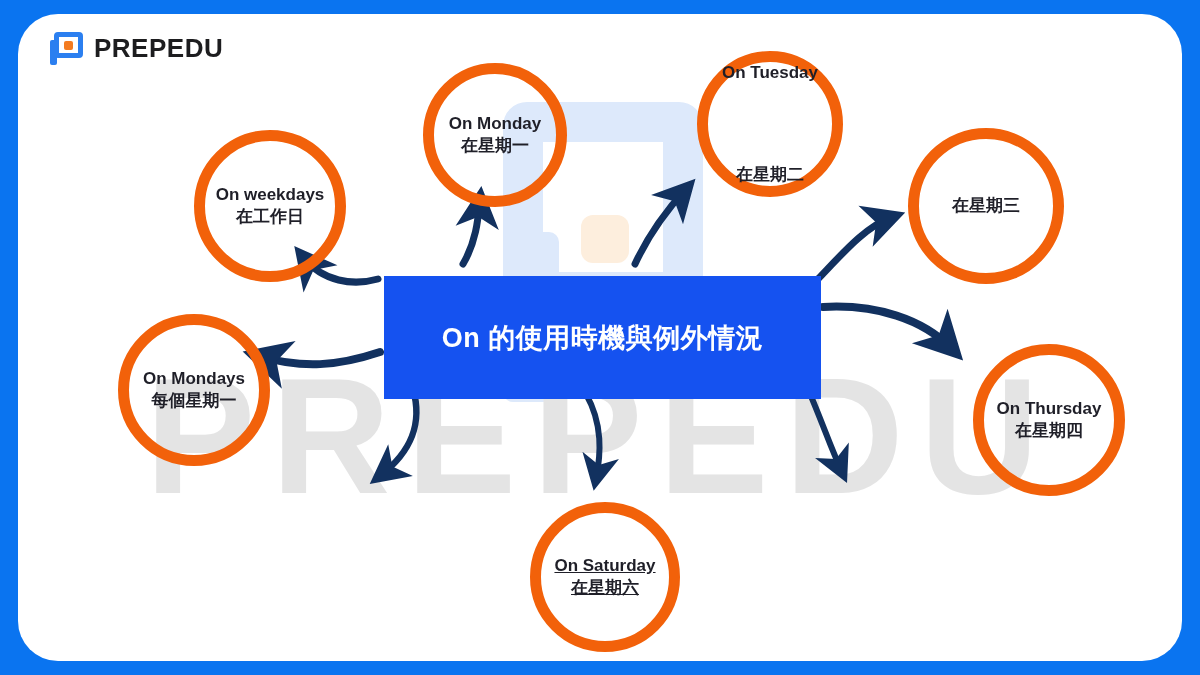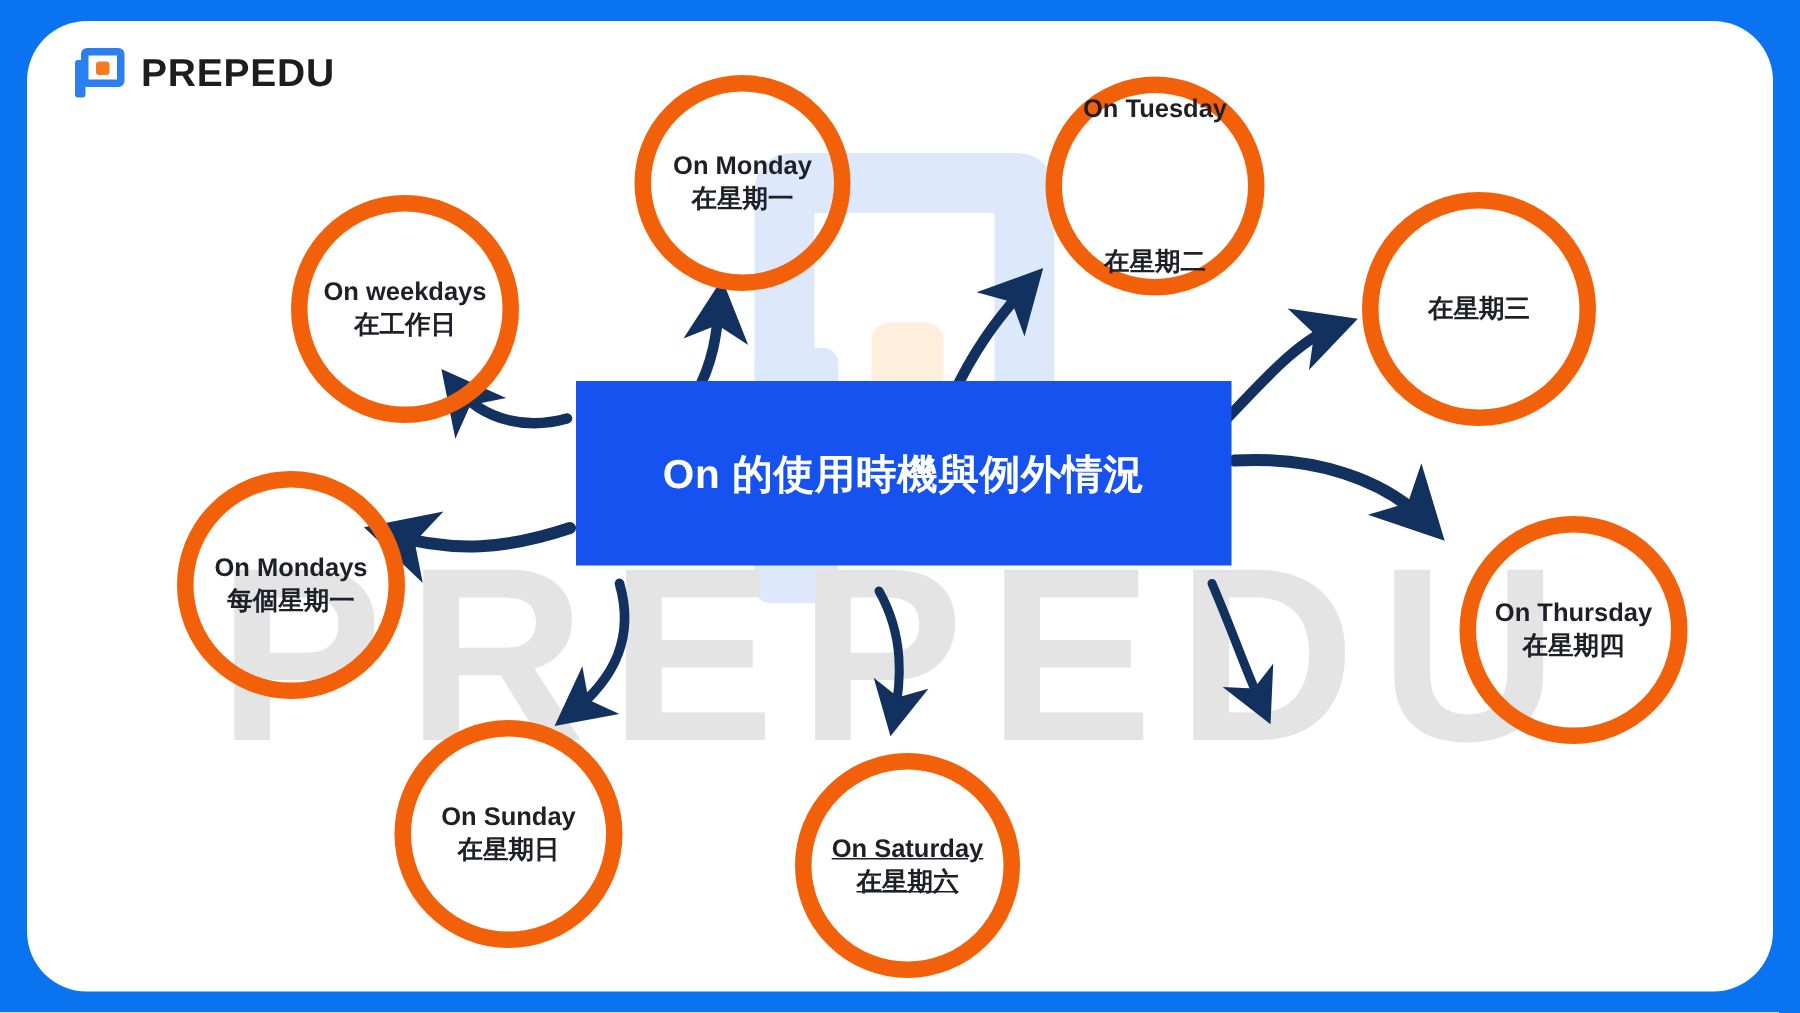--- a/index.html
+++ b/index.html
@@ -132,21 +132,21 @@
     top: 0;
     width: 1164px;
     height: 647px;
     pointer-events: none;
   }
 
   
   .center-node {
     position: absolute;
     left: 366px;
-    top: 240px;
+    top: 262px;
     width: 437px;
     height: 123px;
     background: #1552f0;
     display: flex;
     align-items: center;
     justify-content: center;
   }
   .center-node .title {
     color: #ffffff;
     font-size: 27px;
@@ -231,21 +231,21 @@
 
     <div class="center-node">
       <div class="title">On 的使用時機與例外情況</div>
     </div>
 
     <div class="bubble" style="left:176px;top:116px;width:152px;height:152px;">
       <div class="en">On weekdays</div>
       <div class="zh">在工作日</div>
     </div>
 
-    <div class="bubble" style="left:405px;top:36px;width:144px;height:144px;">
+    <div class="bubble" style="left:405px;top:49px;width:144px;height:144px;">
       <div class="en">On Monday</div>
       <div class="zh">在星期一</div>
     </div>
 
     <div class="bubble" style="left:679px;top:37px;width:146px;height:146px;justify-content:space-between;">
       <div class="en">On Tuesday</div>
       <div class="zh">在星期二</div>
     </div>
 
     <div class="bubble" style="left:890px;top:114px;width:156px;height:156px;">
@@ -256,24 +256,20 @@
       <div class="en">On Thursday</div>
       <div class="zh">在星期四</div>
     </div>
 
 
     <div class="bubble" style="left:512px;top:488px;width:150px;height:150px;text-decoration:underline;">
       <div class="en">On Saturday</div>
       <div class="zh">在星期六</div>
     </div>
 
-    <div class="bubble" style="left:245px;top:466px;width:152px;height:152px;">
-      <div class="en">On Sunday</div>
-      <div class="zh">在星期日</div>
-    </div>
 
     <div class="bubble" style="left:100px;top:300px;width:152px;height:152px;">
       <div class="en">On Mondays</div>
       <div class="zh">每個星期一</div>
     </div>
 
   </div>
 </div>
 
 </body></html>

